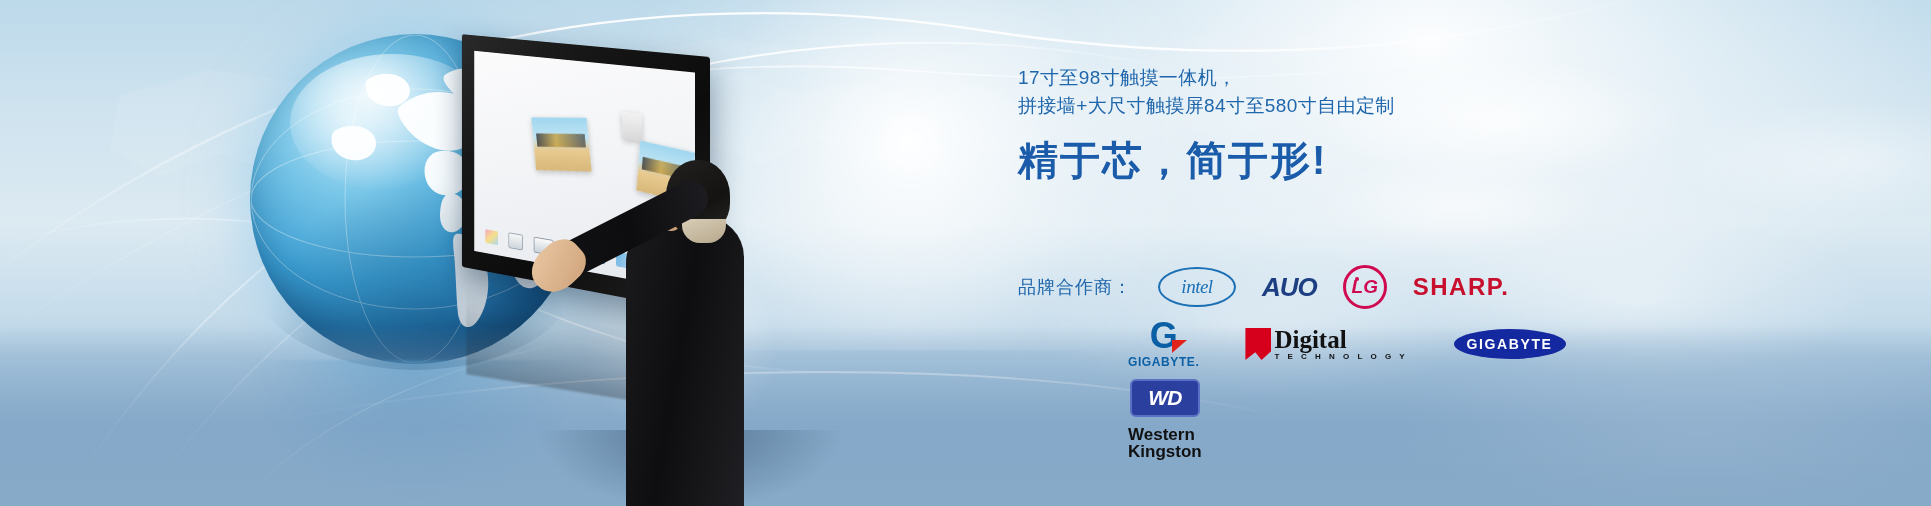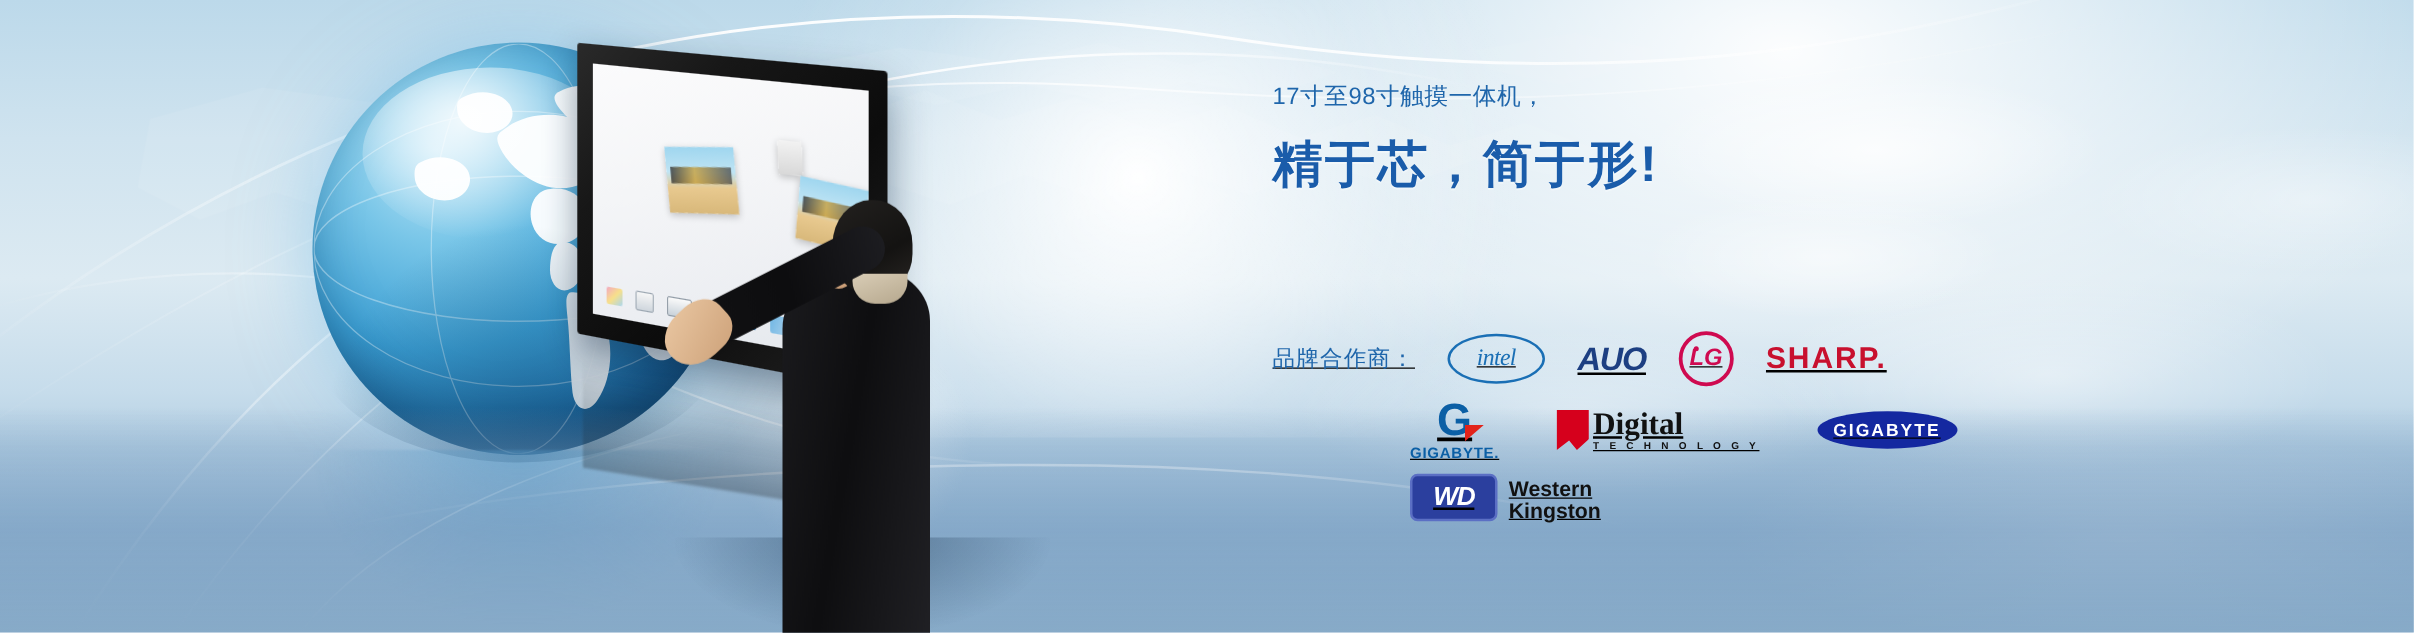--- a/index.html
+++ b/index.html
@@ -191,21 +191,21 @@
     margin-top:4px;
     color:#1f66ab;
     font-size:19px;
     line-height:28px;
     letter-spacing:.3px;
     white-space:nowrap;
   }
 
   
   .partners { position:absolute; left:1018px; top:265px; width:860px; }
-  .partner-row { display:flex; align-items:center;text-decoration:underline; }
+  .partner-row { display:flex; align-items:center; }
   .partner-row.r1 { gap:26px; }
   .partner-row.r2 { margin-top:10px; padding-left:110px; gap:46px; align-items:center; }
   .partner-row.r3 { margin-top:10px; padding-left:110px; }
   .partners-label {
     color:#1f66ab; font-size:18px; letter-spacing:1px; white-space:nowrap;
   }
 
   .logo { display:flex; align-items:center; justify-content:center; }
 
   
@@ -248,21 +248,21 @@
     color:#111; font-size:25px; font-weight:bold; line-height:24px;
     font-family:"Liberation Serif", serif;
   }
   .logo-kingston .ktech { color:#111; font-size:8px; letter-spacing:3px; font-weight:bold; }
   
   .logo-samsung {
     width:112px; height:30px; border-radius:50%; background:#1428a0;
     color:#fff; font-size:14px; font-weight:bold; letter-spacing:1.6px;
   }
   
-  .logo-wd { display:flex; align-items:flex-end; gap:9px; }
+  .logo-wd { display:flex; align-items:center; gap:9px;flex-direction:column; }
   .logo-wd .badge {
     width:66px; height:34px; border-radius:6px; background:#2b3f9e;
     border:2px solid #5b6fc4;
     color:#fff; font-size:21px; font-weight:bold; font-style:italic; letter-spacing:-1px;
     display:flex; align-items:center; justify-content:center;
   }
   .logo-wd .wdtext { color:#111; font-size:17px; font-weight:bold; line-height:17px; }
 </style>
 </head>
 <body>
@@ -372,20 +372,21 @@
     <div class="face"></div>
     <div class="head"></div>
     <div class="collar"></div>
     <div class="arm">
       <div class="hand"></div>
     </div>
   </div>
 
   <div class="copy">
     <div class="sub-line">17寸至98寸触摸一体机，</div>
+    <div class="sub-line">拼接墙+大尺寸触摸屏84寸至580寸自由定制</div>
     <div class="headline">精于芯，简于形!</div>
   </div>
 
   <div class="partners">
 
     <div class="partner-row r1">
       <span class="partners-label">品牌合作商：</span>
 
       <span class="logo logo-intel">
         <span>intel</span>

